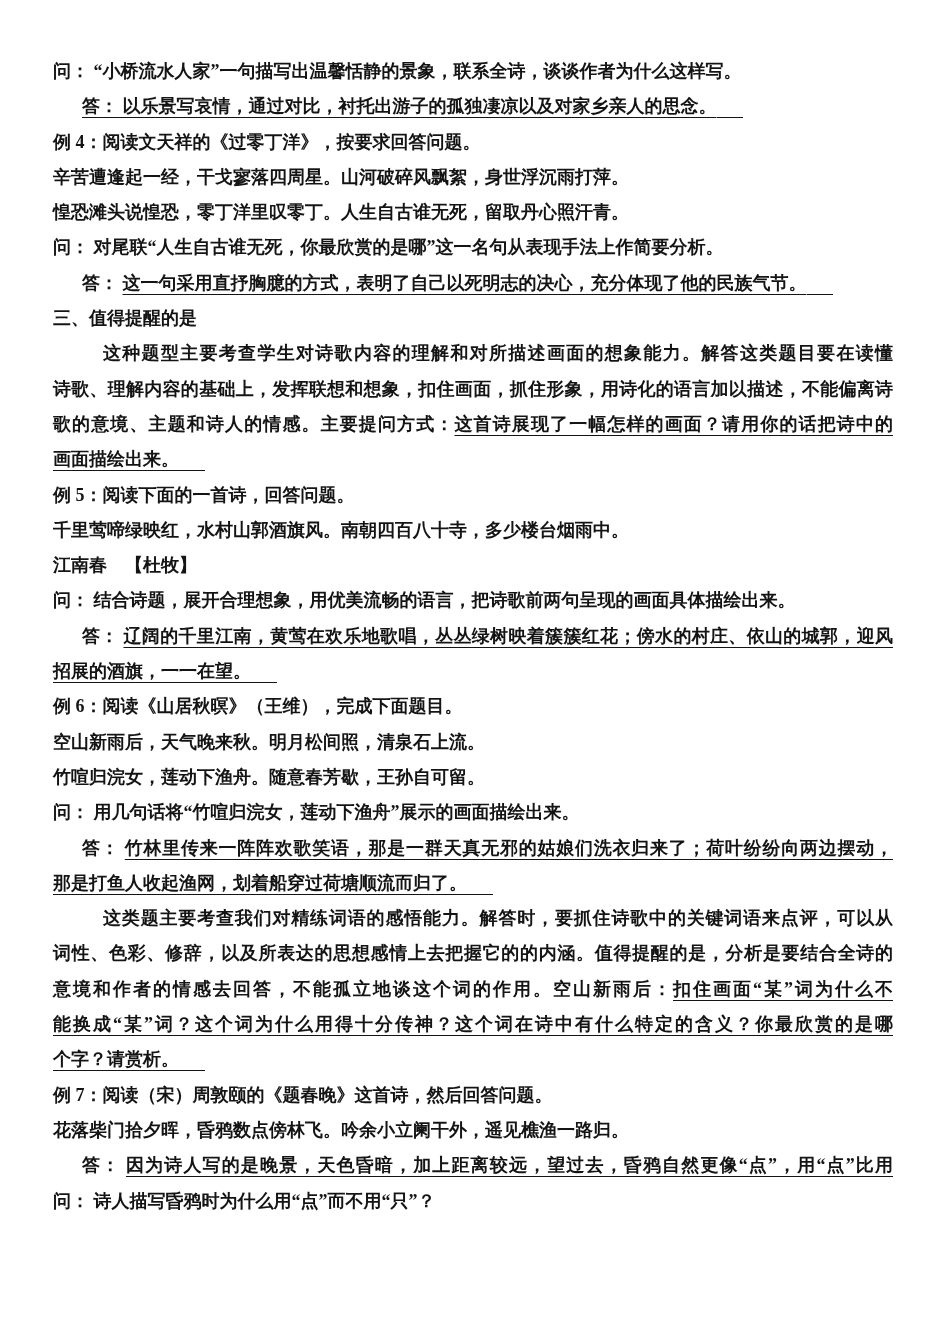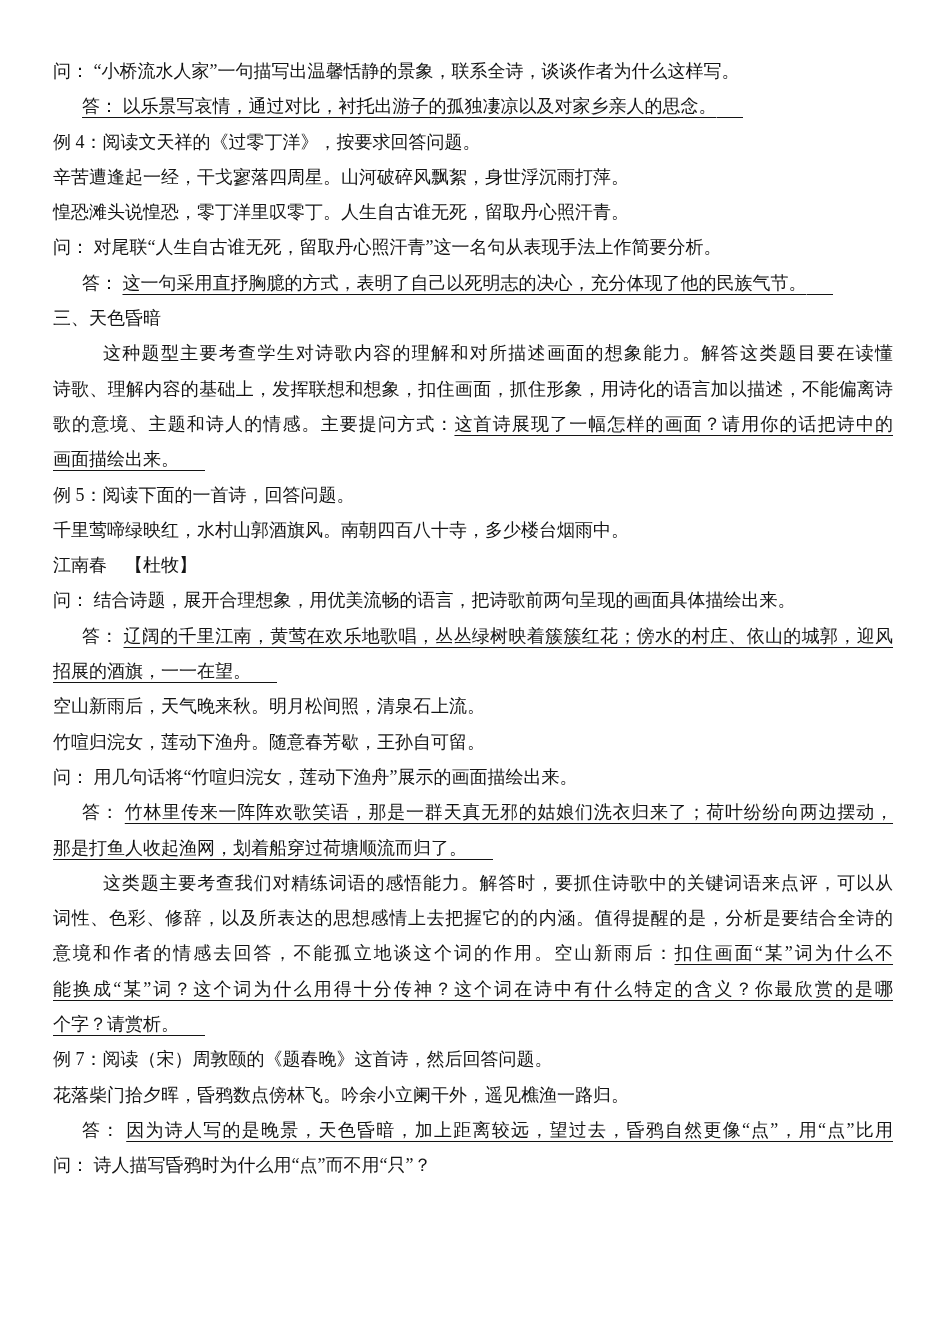--- a/index.html
+++ b/index.html
@@ -36,39 +36,40 @@
   .tail {
     display: inline-block;
     width: 26px; height: 1em;
     border-bottom: 1.4px solid #141414;
     vertical-align: -6px;
   }
 </style>
 </head>
 <body>
 
-<div class="page" style="background: rgb(255, 255, 255); color: rgb(20, 20, 20);">
+<div class="page" style="background: rgb(255, 255, 255); color: rgb(20, 20, 20); font-weight: bold;">
     <div class="ln fl"><span>问： “小桥流水人家”一句描写出温馨恬静的景象，联系全诗，谈谈作者为什么这样写。</span></div>
     <div class="ln ans"><span class="u">答： 以乐景写哀情，通过对比，衬托出游子的孤独凄凉以及对家乡亲人的思念。</span><span class="tail"></span></div>
     <div class="ln fl"><span>例 4：阅读文天祥的《过零丁洋》，按要求回答问题。</span></div>
     <div class="ln ctr"><span>辛苦遭逢起一经，干戈寥落四周星。山河破碎风飘絮，身世浮沉雨打萍。</span></div>
     <div class="ln ctr"><span>惶恐滩头说惶恐，零丁洋里叹零丁。人生自古谁无死，留取丹心照汗青。</span></div>
-    <div class="ln fl"><span>问： 对尾联“人生自古谁无死，留取丹心照汗青”这一名句从表现手法上作简要分析。</span></div>
+    <div class="ln fl"><span>问： 对尾联“人生自古谁无死，你最欣赏的是哪”这一名句从表现手法上作简要分析。</span></div>
     <div class="ln ans"><span>答： </span><span class="u">这一句采用直抒胸臆的方式，表明了自己以死明志的决心，充分体现了他的民族气节。</span><span class="tail"></span></div>
-    <div class="ln fl"><span>三、天色昏暗</span></div>
+    <div class="ln fl"><span>三、值得提醒的是</span></div>
     <div class="ln ind j"><span>这种题型主要考查学生对诗歌内容的理解和对所描述画面的想象能力。解答这类题目要在读懂</span></div>
     <div class="ln fl j"><span>诗歌、理解内容的基础上，发挥联想和想象，扣住画面，抓住形象，用诗化的语言加以描述，不能偏离诗</span></div>
     <div class="ln fl j"><span>歌的意境、主题和诗人的情感。主要提问方式：</span><span class="u">这首诗展现了一幅怎样的画面？请用你的话把诗中的</span></div>
     <div class="ln fl"><span class="u">画面描绘出来。</span><span class="tail"></span></div>
     <div class="ln fl"><span>例 5：阅读下面的一首诗，回答问题。</span></div>
     <div class="ln ctr"><span>千里莺啼绿映红，水村山郭酒旗风。南朝四百八十寺，多少楼台烟雨中。</span></div>
     <div class="ln ctr"><span>江南春　【杜牧】</span></div>
     <div class="ln fl"><span>问： 结合诗题，展开合理想象，用优美流畅的语言，把诗歌前两句呈现的画面具体描绘出来。</span></div>
     <div class="ln ans j"><span>答： </span><span class="u">辽阔的千里江南，黄莺在欢乐地歌唱，丛丛绿树映着簇簇红花；傍水的村庄、依山的城郭，迎风</span></div>
     <div class="ln fl"><span class="u">招展的酒旗，一一在望。</span><span class="tail"></span></div>
+    <div class="ln fl"><span>例 6：阅读《山居秋暝》（王维），完成下面题目。</span></div>
     <div class="ln ctr"><span>空山新雨后，天气晚来秋。明月松间照，清泉石上流。</span></div>
     <div class="ln ctr"><span>竹喧归浣女，莲动下渔舟。随意春芳歇，王孙自可留。</span></div>
     <div class="ln fl"><span>问： 用几句话将“竹喧归浣女，莲动下渔舟”展示的画面描绘出来。</span></div>
     <div class="ln ans j"><span>答： </span><span class="u">竹林里传来一阵阵欢歌笑语，那是一群天真无邪的姑娘们洗衣归来了；荷叶纷纷向两边摆动，</span></div>
     <div class="ln fl"><span class="u">那是打鱼人收起渔网，划着船穿过荷塘顺流而归了。</span><span class="tail"></span></div>
     <div class="ln ind j"><span>这类题主要考查我们对精练词语的感悟能力。解答时，要抓住诗歌中的关键词语来点评，可以从</span></div>
     <div class="ln fl j"><span>词性、色彩、修辞，以及所表达的思想感情上去把握它的的内涵。值得提醒的是，分析是要结合全诗的</span></div>
     <div class="ln fl j"><span>意境和作者的情感去回答，不能孤立地谈这个词的作用。空山新雨后：</span><span class="u">扣住画面“某”词为什么不</span></div>
     <div class="ln fl j"><span class="u">能换成“某”词？这个词为什么用得十分传神？这个词在诗中有什么特定的含义？你最欣赏的是哪</span></div>
     <div class="ln fl"><span class="u">个字？请赏析。</span><span class="tail"></span></div>

